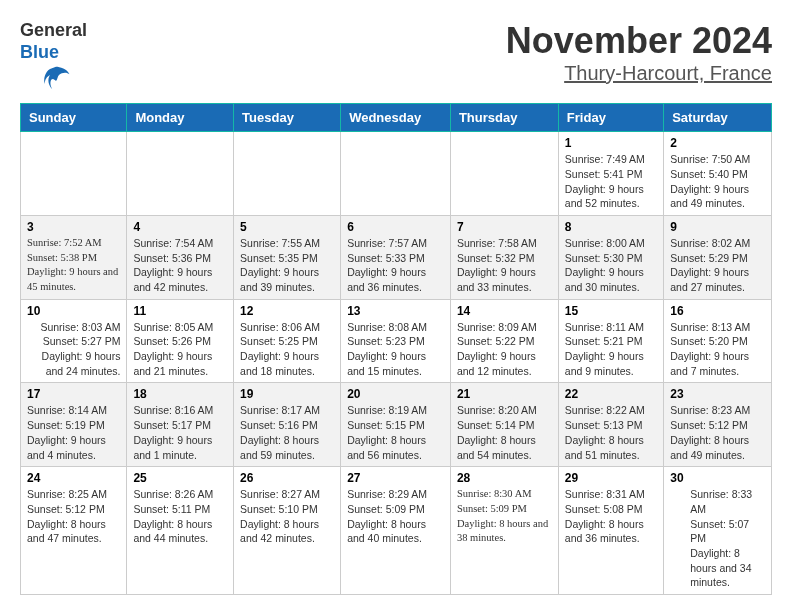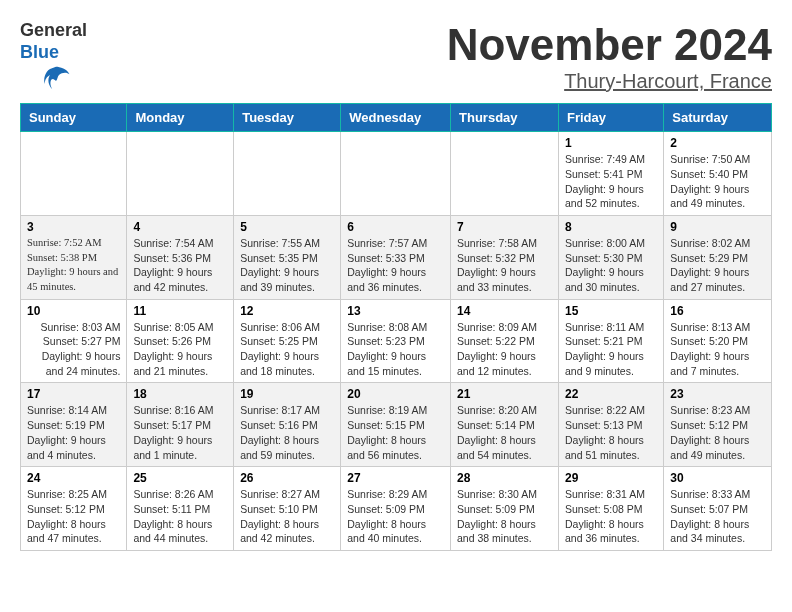--- a/index.html
+++ b/index.html
@@ -30,21 +30,21 @@
     .logo-text .blue { color: #1a6bb5; }
     .logo-icon {
       width: 30px;
       height: 30px;
       margin-left: 4px;
     }
     .title-block {
       text-align: right;
     }
     .month-title {
-      font-size: 44px;
+      font-size: 36px;
       font-weight: bold;
       color: #333;
     }
     .location {
       font-size: 20px;
       color: #555;
       text-decoration: underline;
     }
     .calendar {
       width: 100%;
@@ -290,31 +290,31 @@
 Daylight: 8 hours and 42 minutes.</div>
         </td>
         <td>
           <span class="day-number">27</span>
           <div class="day-info" style="white-space: pre-line;">Sunrise: 8:29 AM
 Sunset: 5:09 PM
 Daylight: 8 hours and 40 minutes.</div>
         </td>
         <td>
           <span class="day-number">28</span>
-          <div class="day-info" style="white-space: pre-line;">Sunrise: 8:30 AM
+          <div class="day-info" style="white-space: pre-line; font-family: Liberation Serif, serif;">Sunrise: 8:30 AM
 Sunset: 5:09 PM
 Daylight: 8 hours and 38 minutes.</div>
         </td>
         <td>
           <span class="day-number">29</span>
           <div class="day-info" style="white-space: pre-line;">Sunrise: 8:31 AM
 Sunset: 5:08 PM
 Daylight: 8 hours and 36 minutes.</div>
         </td>
         <td>
           <span class="day-number">30</span>
-          <div class="day-info" style="white-space: pre-line;">Sunrise: 8:33 AM
+          <div class="day-info" style="white-space: pre-line; margin-left: 20px;">Sunrise: 8:33 AM
 Sunset: 5:07 PM
 Daylight: 8 hours and 34 minutes.</div>
         </td>
       </tr>
     </tbody>
 </table>
 
 </body></html>

